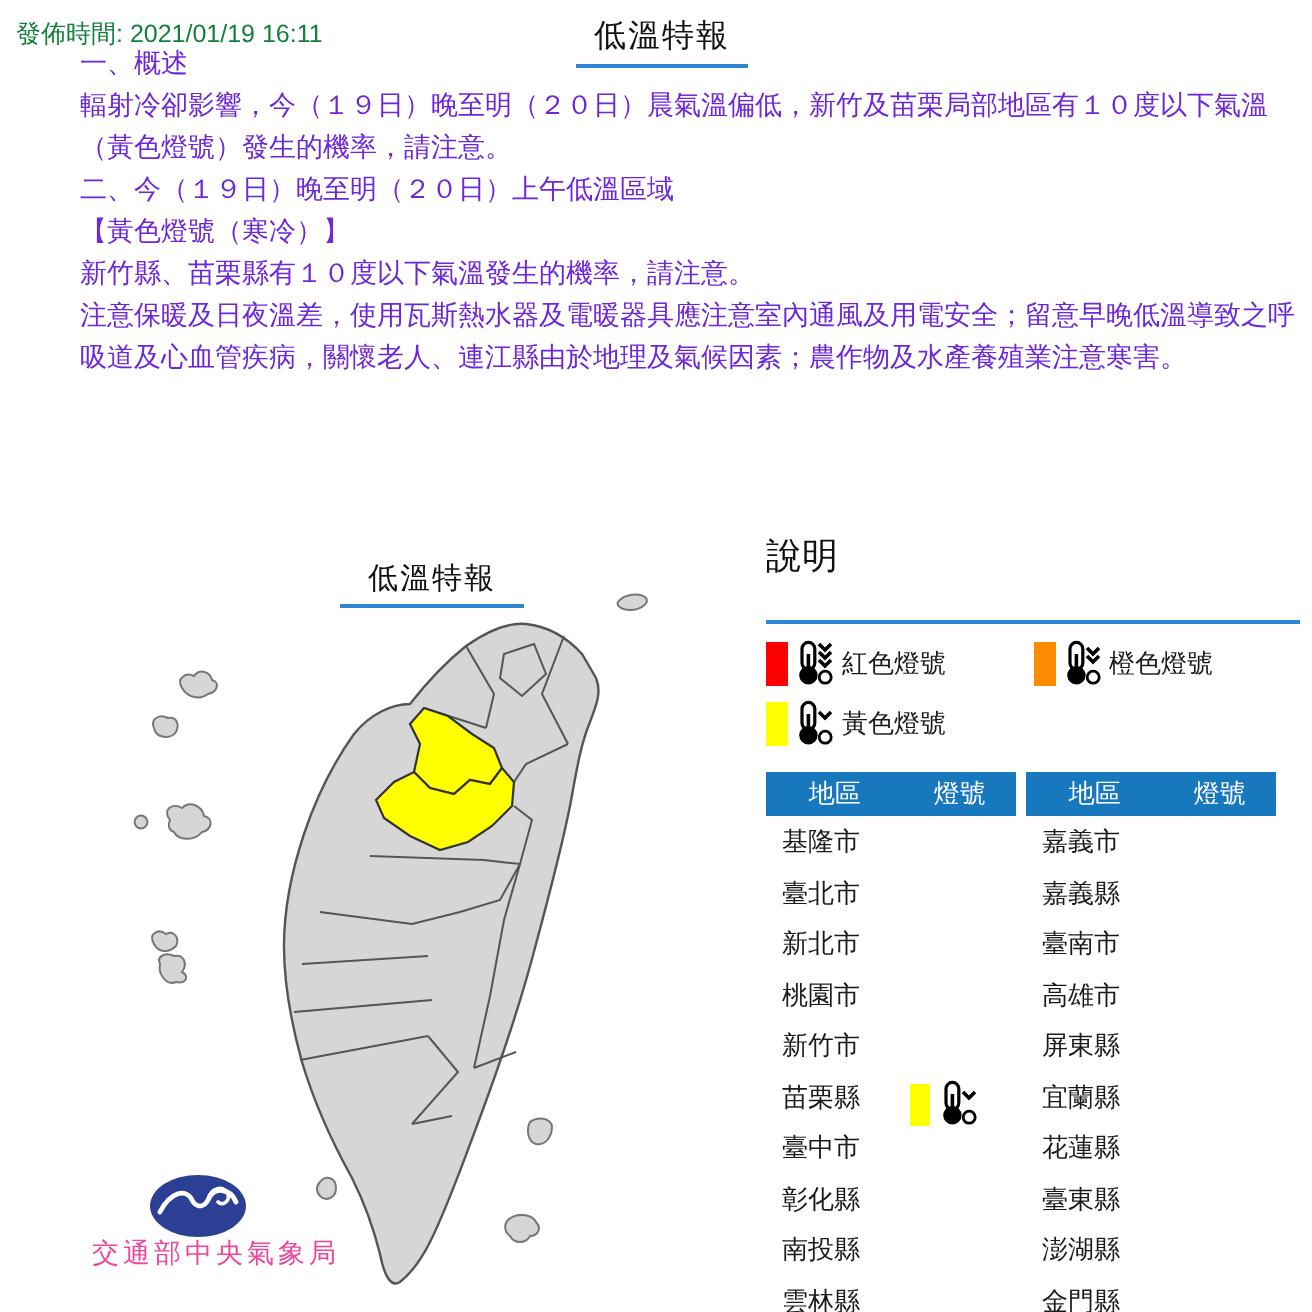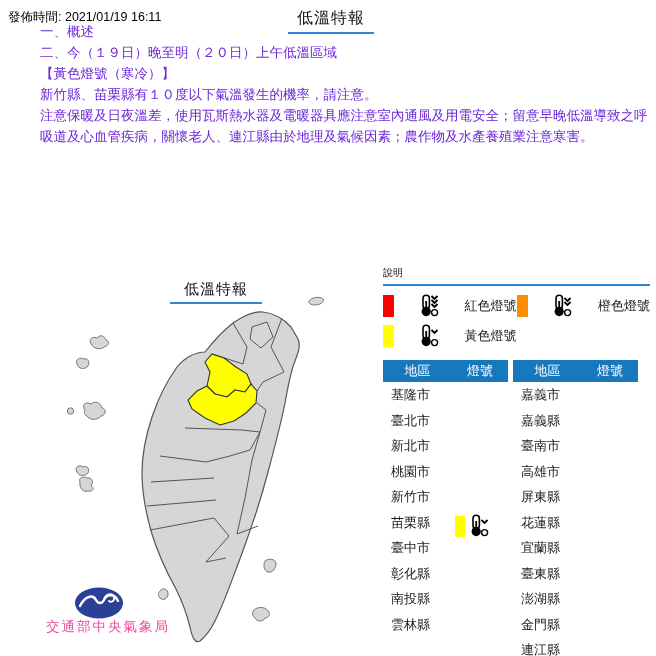--- a/index.html
+++ b/index.html
@@ -2,21 +2,21 @@
 <html><head>
 <meta charset="utf-8">
 <style>
   html,body{margin:0;padding:0;}
   body{
     width:656px;height:656px;position:relative;background:#ffffff;
     font-family:"Liberation Sans","DejaVu Sans",sans-serif;
     color:#1a1a1a;overflow:hidden;
   }
   
-  .publish-time{position:absolute;left:8px;top:9px;font-size:12.5px;color:#000000;}
+  .publish-time{position:absolute;left:8px;top:9px;font-size:12.5px;color:#15803d;}
   .main-title{
     position:absolute;left:288px;top:8px;width:86px;text-align:center;
     font-size:16px;letter-spacing:1px;color:#111;
     border-bottom:2px solid var(--underline-blue);padding-bottom:3px;
   }
   
   .advisory{
     position:absolute;left:40px;top:21px;width:608px;
     font-size:13.5px;line-height:21px;color:#6d28d9;
   }
@@ -27,25 +27,25 @@
     position:absolute;left:170px;top:20px;width:92px;text-align:center;
     font-size:15px;letter-spacing:1px;color:#111;
     border-bottom:2px solid var(--underline-blue);padding-bottom:3px;
   }
   .agency-name{
     position:absolute;left:46px;top:358px;font-size:13.5px;letter-spacing:2px;color:#ec4899;
   }
   
   .right-panel{position:absolute;left:383px;top:266px;width:267px;}
   .legend-title{
-    font-size:10px;color:#111;padding-bottom:4px;margin-bottom:6px;
+    font-size:18px;color:#111;padding-bottom:20px;margin-bottom:6px;
     border-bottom:2px solid var(--underline-blue);
   }
   .legend-items{display:flex;flex-wrap:wrap;}
-  .legend-item{display:flex;align-items:center;width:50%;height:28px;margin-bottom:2px;justify-content:space-between;}
+  .legend-item{display:flex;align-items:center;width:50%;height:28px;margin-bottom:2px;}
   .swatch{width:11px;height:22px;margin-right:3px;flex:0 0 auto;}
   .legend-label{font-size:13px;margin-left:3px;white-space:nowrap;}
   
   .tables{display:flex;gap:5px;margin-top:8px;}
   .region-table{width:125px;}
   .table-header{
     background:var(--header-blue);color:#ffffff;font-size:13px;
     display:flex;height:22px;align-items:center;margin-bottom:4px;
   }
   .table-header .hdr-region{width:55%;text-align:center;}
@@ -56,20 +56,21 @@
   .row-swatch{width:10px;height:21px;margin-right:4px;}
 </style>
 </head>
 <body style="--header-blue: #1878be; --underline-blue: #2f86d2; --map-gray: #d6d6d6; --map-border: #555555; --yellow: #ffff00; --logo-navy: #2b3f94;">
 
 <div class="publish-time">發佈時間: 2021/01/19 16:11</div>
 <div class="main-title">低溫特報</div>
 
 <div class="advisory">
     <p>一、概述</p>
+    <p>輻射冷卻影響，今（１９日）晚至明（２０日）晨氣溫偏低，新竹及苗栗局部地區有１０度以下氣溫（黃色燈號）發生的機率，請注意。</p>
     <p>二、今（１９日）晚至明（２０日）上午低溫區域</p>
     <p>【黃色燈號（寒冷）】</p>
     <p>新竹縣、苗栗縣有１０度以下氣溫發生的機率，請注意。</p>
     <p>注意保暖及日夜溫差，使用瓦斯熱水器及電暖器具應注意室內通風及用電安全；留意早晚低溫導致之呼吸道及心血管疾病，關懷老人、連江縣由於地理及氣候因素；農作物及水產養殖業注意寒害。</p>
   </div>
 
 <div class="map-panel">
   <svg width="380" height="396" viewBox="0 0 380 396">
 
     <path d="M205,92 C212,83 223,71 233,63 C243,56 253,51 263,52 C272,53 282,57 291,67 L298,79
@@ -241,25 +242,25 @@
           </div>
           <div class="table-row">
             <span class="cell-name">高雄市</span>
             <span class="cell-signal"></span>
           </div>
           <div class="table-row">
             <span class="cell-name">屏東縣</span>
             <span class="cell-signal"></span>
           </div>
           <div class="table-row">
+            <span class="cell-name">宜蘭縣</span>
+            <span class="cell-signal"></span>
+          </div>
+          <div class="table-row">
             <span class="cell-name">花蓮縣</span>
-            <span class="cell-signal"></span>
-          </div>
-          <div class="table-row">
-            <span class="cell-name">宜蘭縣</span>
             <span class="cell-signal"></span>
           </div>
           <div class="table-row">
             <span class="cell-name">臺東縣</span>
             <span class="cell-signal"></span>
           </div>
           <div class="table-row">
             <span class="cell-name">澎湖縣</span>
             <span class="cell-signal"></span>
           </div>

